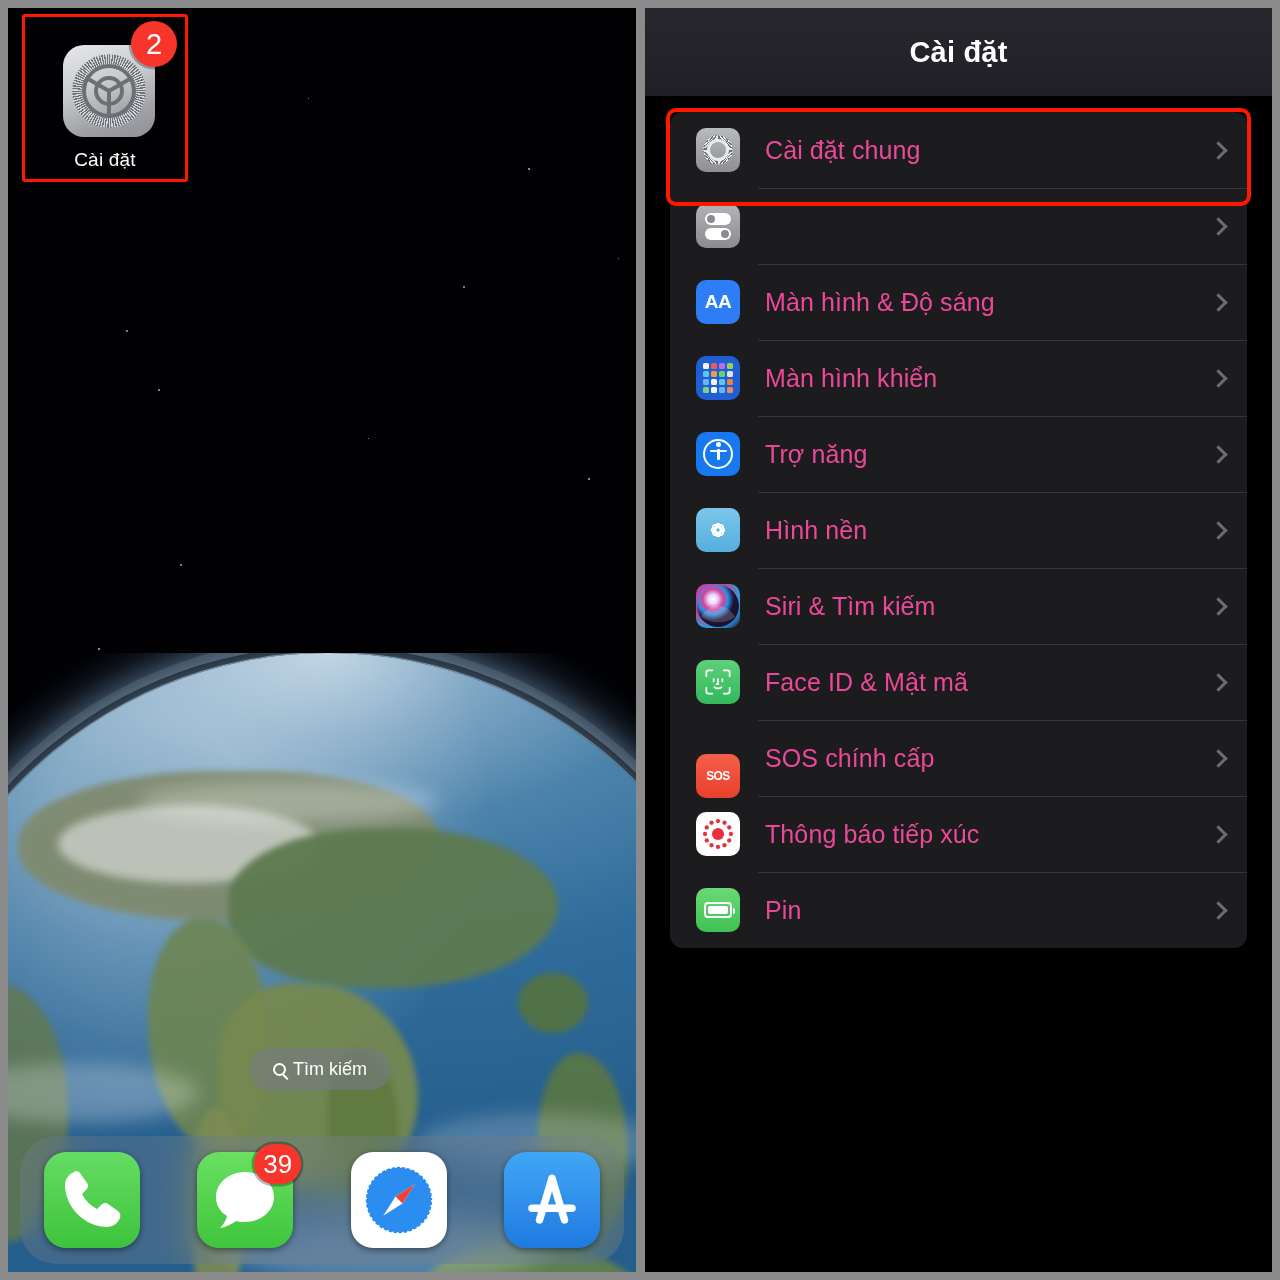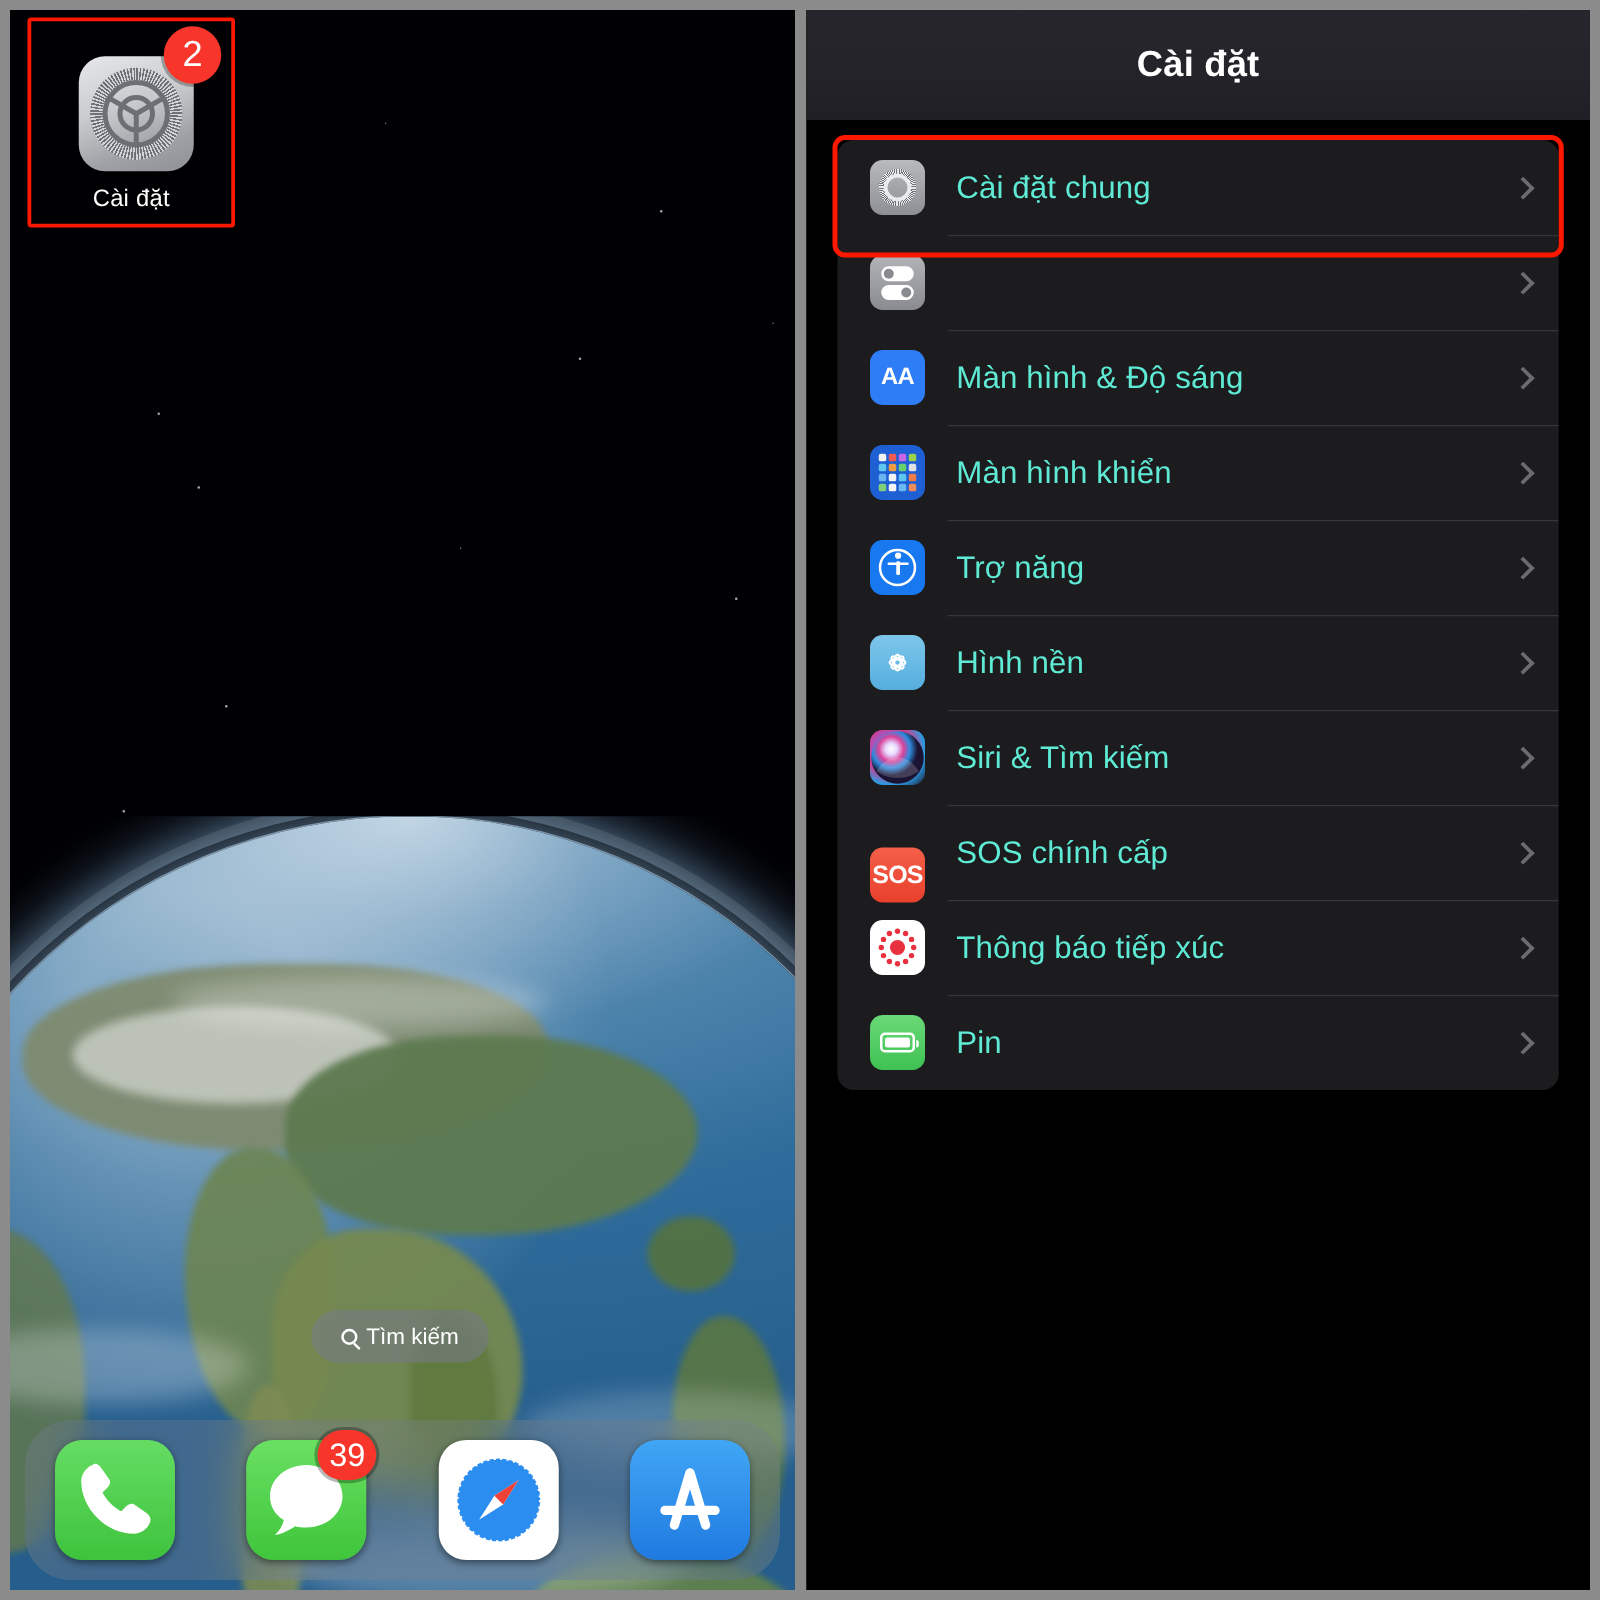--- a/index.html
+++ b/index.html
@@ -139,21 +139,21 @@
   }
   .row + .row::before{
     content:""; position:absolute; left:88px; right:0; top:0; height:1px;
     background:#36363a;
   }
   .row-icon{
     width:44px; height:44px; border-radius:10px; flex:none;
     display:flex; align-items:center; justify-content:center;
     font-size:20px; color:#fff; overflow:hidden; position:relative;
   }
-  .row-label{ margin-left:25px; color:#5eead4; font-size:25px; letter-spacing:.1px; }
+  .row-label{ margin-left:25px; color:#ec4899; font-size:25px; letter-spacing:.1px; }
   .chev{
     margin-left:auto; width:13px; height:13px;
     border-right:3px solid #6c6c70; border-top:3px solid #6c6c70;
     transform:rotate(45deg); flex:none;
   }
 
   
   #row-highlight{
     position:absolute; left:21px; top:100px; width:585px; height:98px;
     border:4px solid #ff1800; border-radius:10px; pointer-events:none;
@@ -176,21 +176,21 @@
   .i-home{ background:#1f5fd4; display:grid; grid-template-columns:repeat(4,1fr); gap:2px; padding:7px; align-content:center; }
   .i-home span{ width:100%; aspect-ratio:1; border-radius:1.5px; display:block; }
   .i-access{ background:#1778ef; }
   .i-access .ring{ width:30px;height:30px;border-radius:50%;border:2.5px solid #fff; display:flex;align-items:center;justify-content:center;}
   .i-access .man{ width:3px;height:11px;background:#fff;position:relative;border-radius:1px; }
   .i-access .man::before{ content:"";position:absolute;top:-7px;left:-1px;width:5px;height:5px;border-radius:50%;background:#fff;}
   .i-access .man::after{ content:"";position:absolute;top:1px;left:-7px;width:17px;height:2.5px;background:#fff;border-radius:2px;}
   .i-wall{ background:linear-gradient(180deg,#7dc6ea,#55aede); }
   .i-siri{ background:radial-gradient(circle at 35% 35%,#f2f6ff 0 6%,#8f63d8 24%,#d63a8a 46%,#2b9be0 70%,#1a1430 100%); }
   .i-faceid{ background:linear-gradient(180deg,#5ed07a,#33b85b); }
-  .i-sos{ background:linear-gradient(180deg,#f55f49,#e8402c); font-weight:800; font-size:20px; letter-spacing:-.6px;margin-top:36px; }
+  .i-sos{ background:linear-gradient(180deg,#f55f49,#e8402c); font-weight:800; font-size:12px; letter-spacing:-.6px;margin-top:36px; }
   .i-expo{ background:#fff; }
   .i-battery{ background:linear-gradient(180deg,#6ad977,#3ec153); }
   .i-battery .b{ width:28px;height:16px;border:2.5px solid #fff;border-radius:4px;position:relative;}
   .i-battery .b::after{content:"";position:absolute;right:-5px;top:4px;width:2.5px;height:6px;background:#fff;border-radius:0 2px 2px 0;}
   .i-battery .b i{ position:absolute;inset:2px;background:#fff;border-radius:2px;}
   .i-privacy{ background:linear-gradient(180deg,#3e8ef7,#1f6fe8); }
   .i-appstore{ background:linear-gradient(180deg,#4bb0f7,#1f80e6); }
   .i-wallet{ background:#1c1c1e; border:1px solid #3a3a3c; }
 </style>
 </head>
@@ -379,20 +379,30 @@
                 </radialGradient>
               </defs>
               <circle cx="22" cy="22" r="21" fill="url(#sg)"></circle>
               <path d="M5 33 C14 18 30 18 39 33 C30 40 14 40 5 33Z" fill="rgba(255,255,255,.18)"></path>
             </svg>
           </div>
           <div class="row-label">Siri &amp; Tìm kiếm</div>
           <div class="chev"></div>
         </div>
         <div class="row">
+          <div class="row-icon i-faceid">
+            <svg viewBox="0 0 44 44" width="32" height="32" fill="none" stroke="#fff" stroke-width="2.4" stroke-linecap="round">
+              <path d="M6 14V9a3 3 0 0 1 3-3h5M30 6h5a3 3 0 0 1 3 3v5M38 30v5a3 3 0 0 1-3 3h-5M14 38H9a3 3 0 0 1-3-3v-5"></path>
+              <path d="M16 18v3M28 18v3M22 18v7h-2M17 29c2.6 2.4 7.4 2.4 10 0"></path>
+            </svg>
+          </div>
+          <div class="row-label">Face ID &amp; Mật mã</div>
+          <div class="chev"></div>
+        </div>
+        <div class="row">
           <div class="row-icon i-sos">SOS</div>
           <div class="row-label">SOS chính cấp</div>
           <div class="chev"></div>
         </div>
         <div class="row">
           <div class="row-icon i-expo">
             <svg viewBox="0 0 44 44" width="38" height="38">
               <circle cx="22" cy="22" r="7" fill="#e8303f"></circle>
               <circle cx="37.0" cy="22.0" r="2.5" fill="#e8303f"></circle>
               <circle cx="35.0" cy="29.5" r="2.5" fill="#e8303f"></circle>

